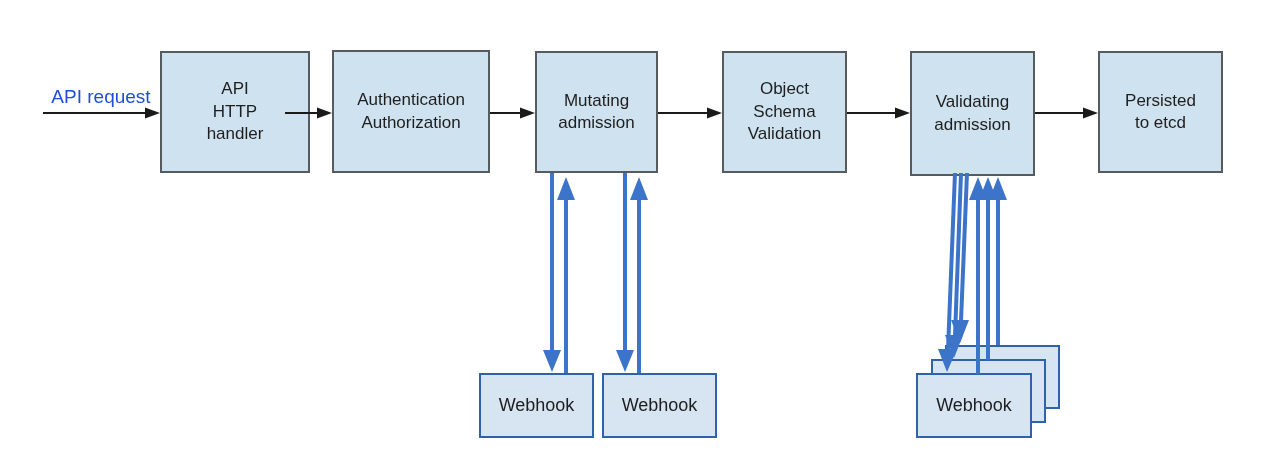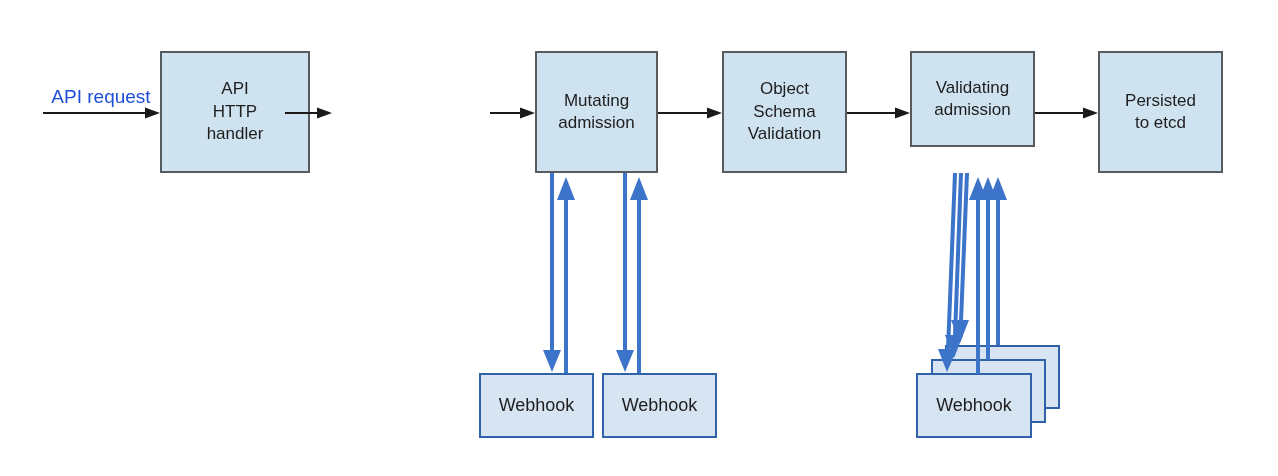--- a/index.html
+++ b/index.html
@@ -48,29 +48,31 @@
 <body>
 
 <div class="canvas">
 
   <div class="api-request-label">API request</div>
 
   <div class="flow-box" style="left:160px;top:51px;width:150px;height:122px;">API
 HTTP
 handler</div>
 
+  <div class="flow-box" style="left:332px;top:50px;width:158px;height:123px;">Authentication
+Authorization</div>
 
   <div class="flow-box" style="left:535px;top:51px;width:123px;height:122px;">Mutating
 admission</div>
 
   <div class="flow-box" style="left:722px;top:51px;width:125px;height:122px;">Object
 Schema
 Validation</div>
 
-  <div class="flow-box" style="left:910px;top:51px;width:125px;height:96px;">Validating
+  <div class="flow-box" style="left:910px;top:51px;width:125px;height:125px;">Validating
 admission</div>
 
   <div class="flow-box" style="left:1098px;top:51px;width:125px;height:122px;">Persisted
 to etcd</div>
 
   <div class="webhook-box" style="left:479px;top:373px;width:115px;height:65px;">Webhook</div>
 
   <div class="webhook-box" style="left:602px;top:373px;width:115px;height:65px;">Webhook</div>
 
   <div class="webhook-box z1" style="left:945px;top:345px;width:115px;height:64px;">Webhook</div>

